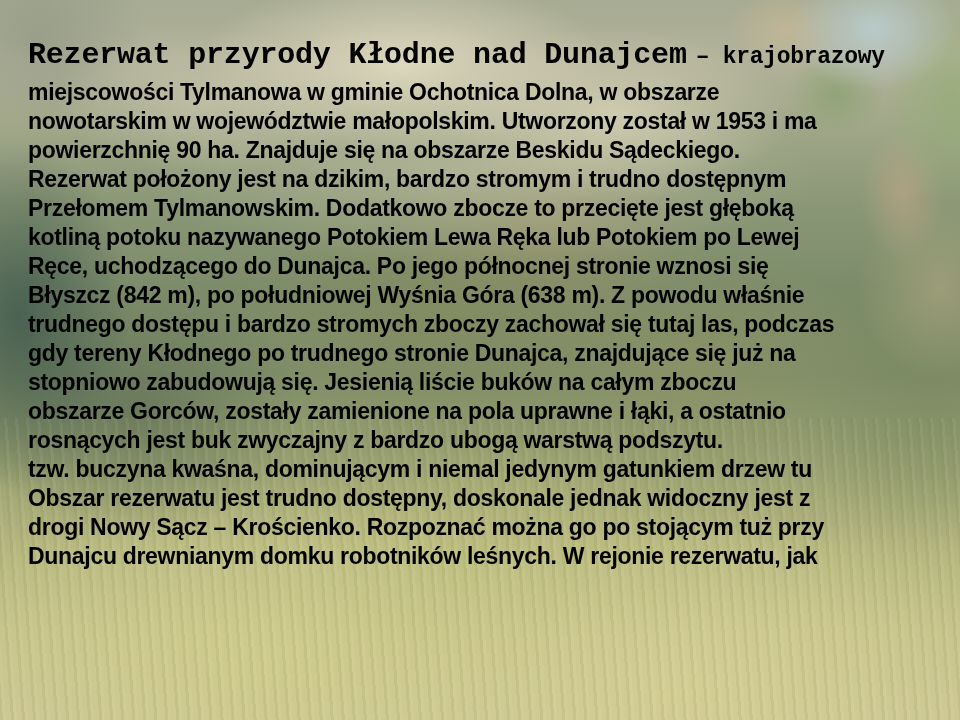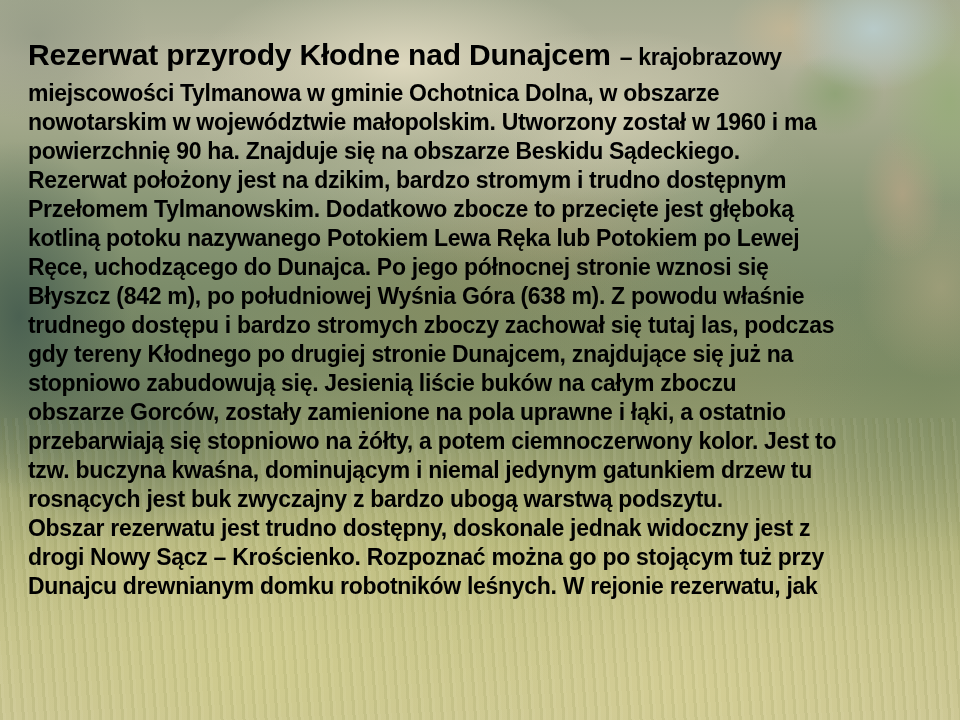--- a/index.html
+++ b/index.html
@@ -58,20 +58,21 @@
     position: absolute;
     top: 36px;
     left: 28px;
     right: 4px;
     color: #000;
     font-weight: bold;
   }
   .title-line {
     line-height: 38px;
     white-space: nowrap;
+    font-family: Liberation Mono, monospace;
   }
   .title {
     font-size: 30px;
     letter-spacing: -0.2px;
   }
   .title-suffix {
     font-size: 23px;
     margin-left: 9px;
     letter-spacing: -0.3px;
   }
@@ -83,31 +84,30 @@
   }
 </style>
 </head>
 <body>
 
 <div class="slide">
   <div class="bg"></div>
   <div class="textblock">
     <div class="title-line"><span class="title">Rezerwat przyrody Kłodne nad Dunajcem</span><span class="title-suffix">– krajobrazowy</span></div>
     <div class="line">miejscowości Tylmanowa w gminie Ochotnica Dolna, w obszarze</div>
-    <div class="line">nowotarskim w województwie małopolskim. Utworzony został w 1960 i ma</div>
+    <div class="line">nowotarskim w województwie małopolskim. Utworzony został w 1953 i ma</div>
     <div class="line">powierzchnię 90 ha. Znajduje się na obszarze Beskidu Sądeckiego.</div>
     <div class="line">Rezerwat położony jest na dzikim, bardzo stromym i trudno dostępnym</div>
     <div class="line">Przełomem Tylmanowskim. Dodatkowo zbocze to przecięte jest głęboką</div>
     <div class="line">kotliną potoku nazywanego Potokiem Lewa Ręka lub Potokiem po Lewej</div>
     <div class="line">Ręce, uchodzącego do Dunajca. Po jego północnej stronie wznosi się</div>
     <div class="line">Błyszcz (842 m), po południowej Wyśnia Góra (638 m). Z powodu właśnie</div>
     <div class="line">trudnego dostępu i bardzo stromych zboczy zachował się tutaj las, podczas</div>
-    <div class="line">gdy tereny Kłodnego po drugiej stronie Dunajcem, znajdujące się już na</div>
+    <div class="line">gdy tereny Kłodnego po trudnego stronie Dunajca, znajdujące się już na</div>
     <div class="line">stopniowo zabudowują się. Jesienią liście buków na całym zboczu</div>
     <div class="line">obszarze Gorców, zostały zamienione na pola uprawne i łąki, a ostatnio</div>
-    <div class="line">przebarwiają się stopniowo na żółty, a potem ciemnoczerwony kolor. Jest to</div>
+    <div class="line">rosnących jest buk zwyczajny z bardzo ubogą warstwą podszytu.</div>
     <div class="line">tzw. buczyna kwaśna, dominującym i niemal jedynym gatunkiem drzew tu</div>
-    <div class="line">rosnących jest buk zwyczajny z bardzo ubogą warstwą podszytu.</div>
     <div class="line">Obszar rezerwatu jest trudno dostępny, doskonale jednak widoczny jest z</div>
     <div class="line">drogi Nowy Sącz – Krościenko. Rozpoznać można go po stojącym tuż przy</div>
     <div class="line">Dunajcu drewnianym domku robotników leśnych. W rejonie rezerwatu, jak</div>
   </div>
 </div>
 
 </body></html>

